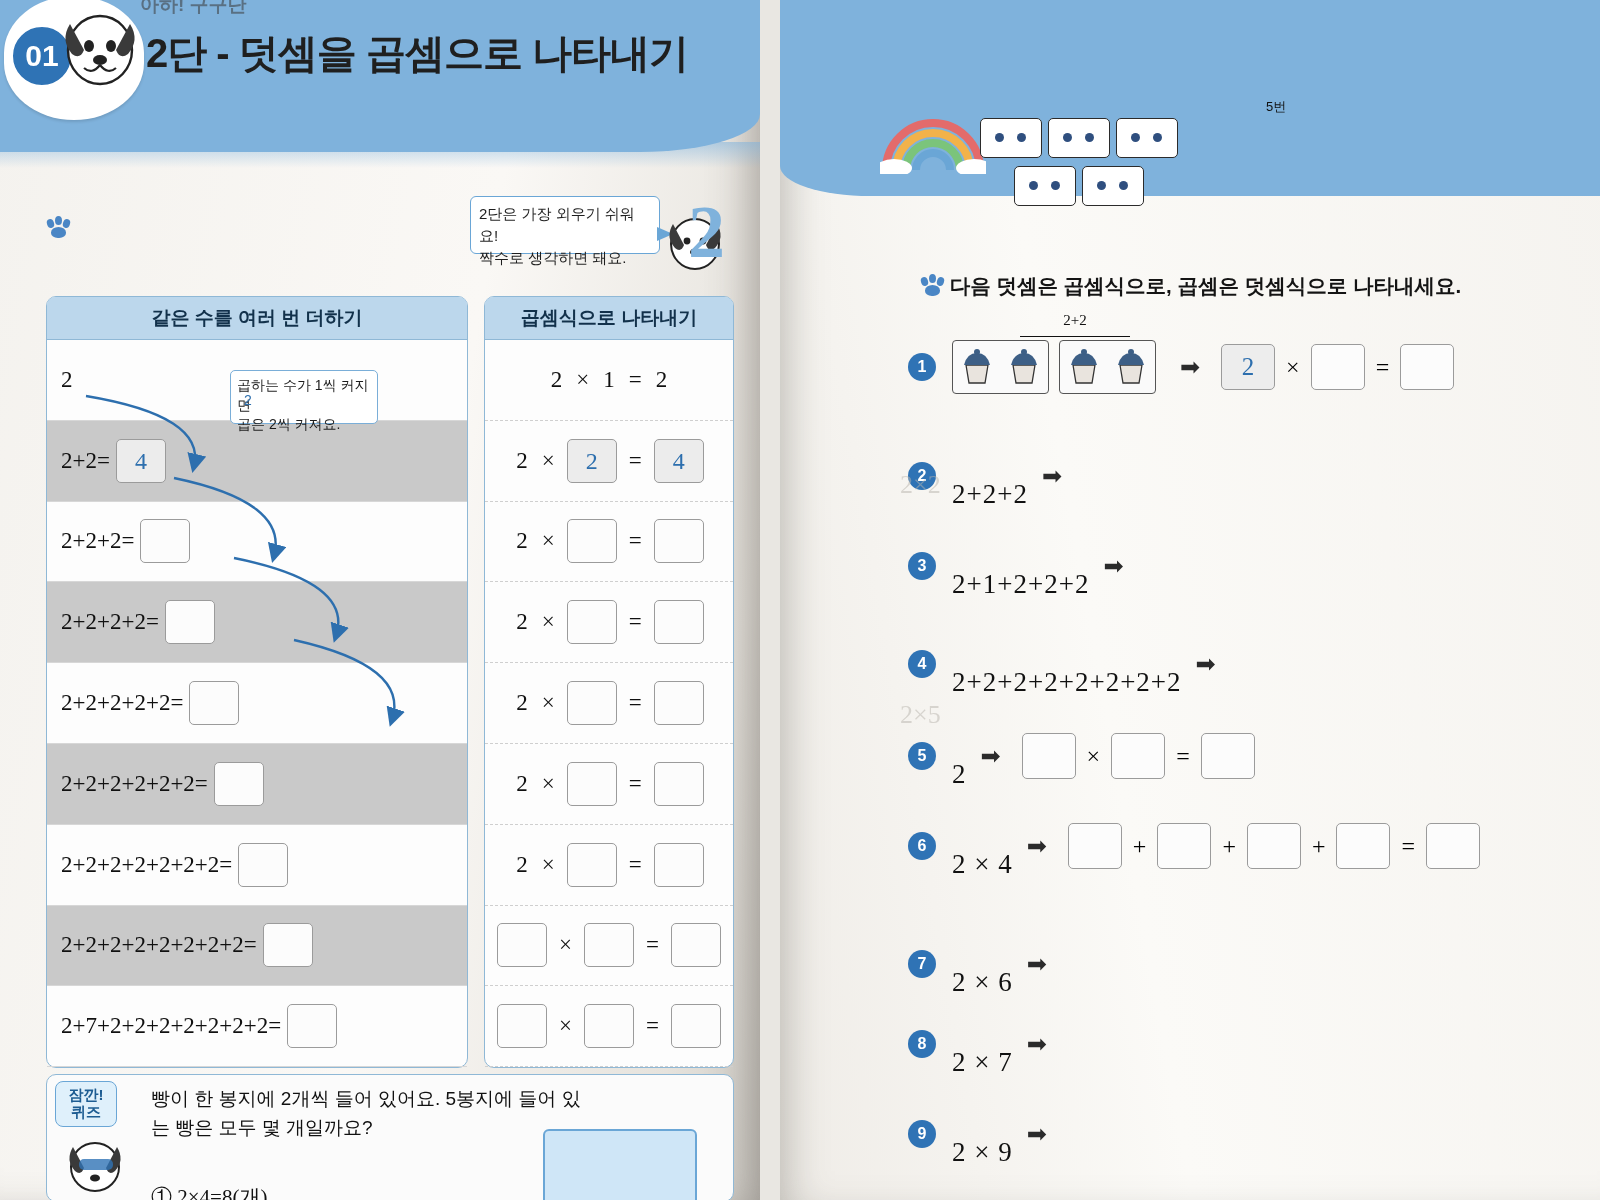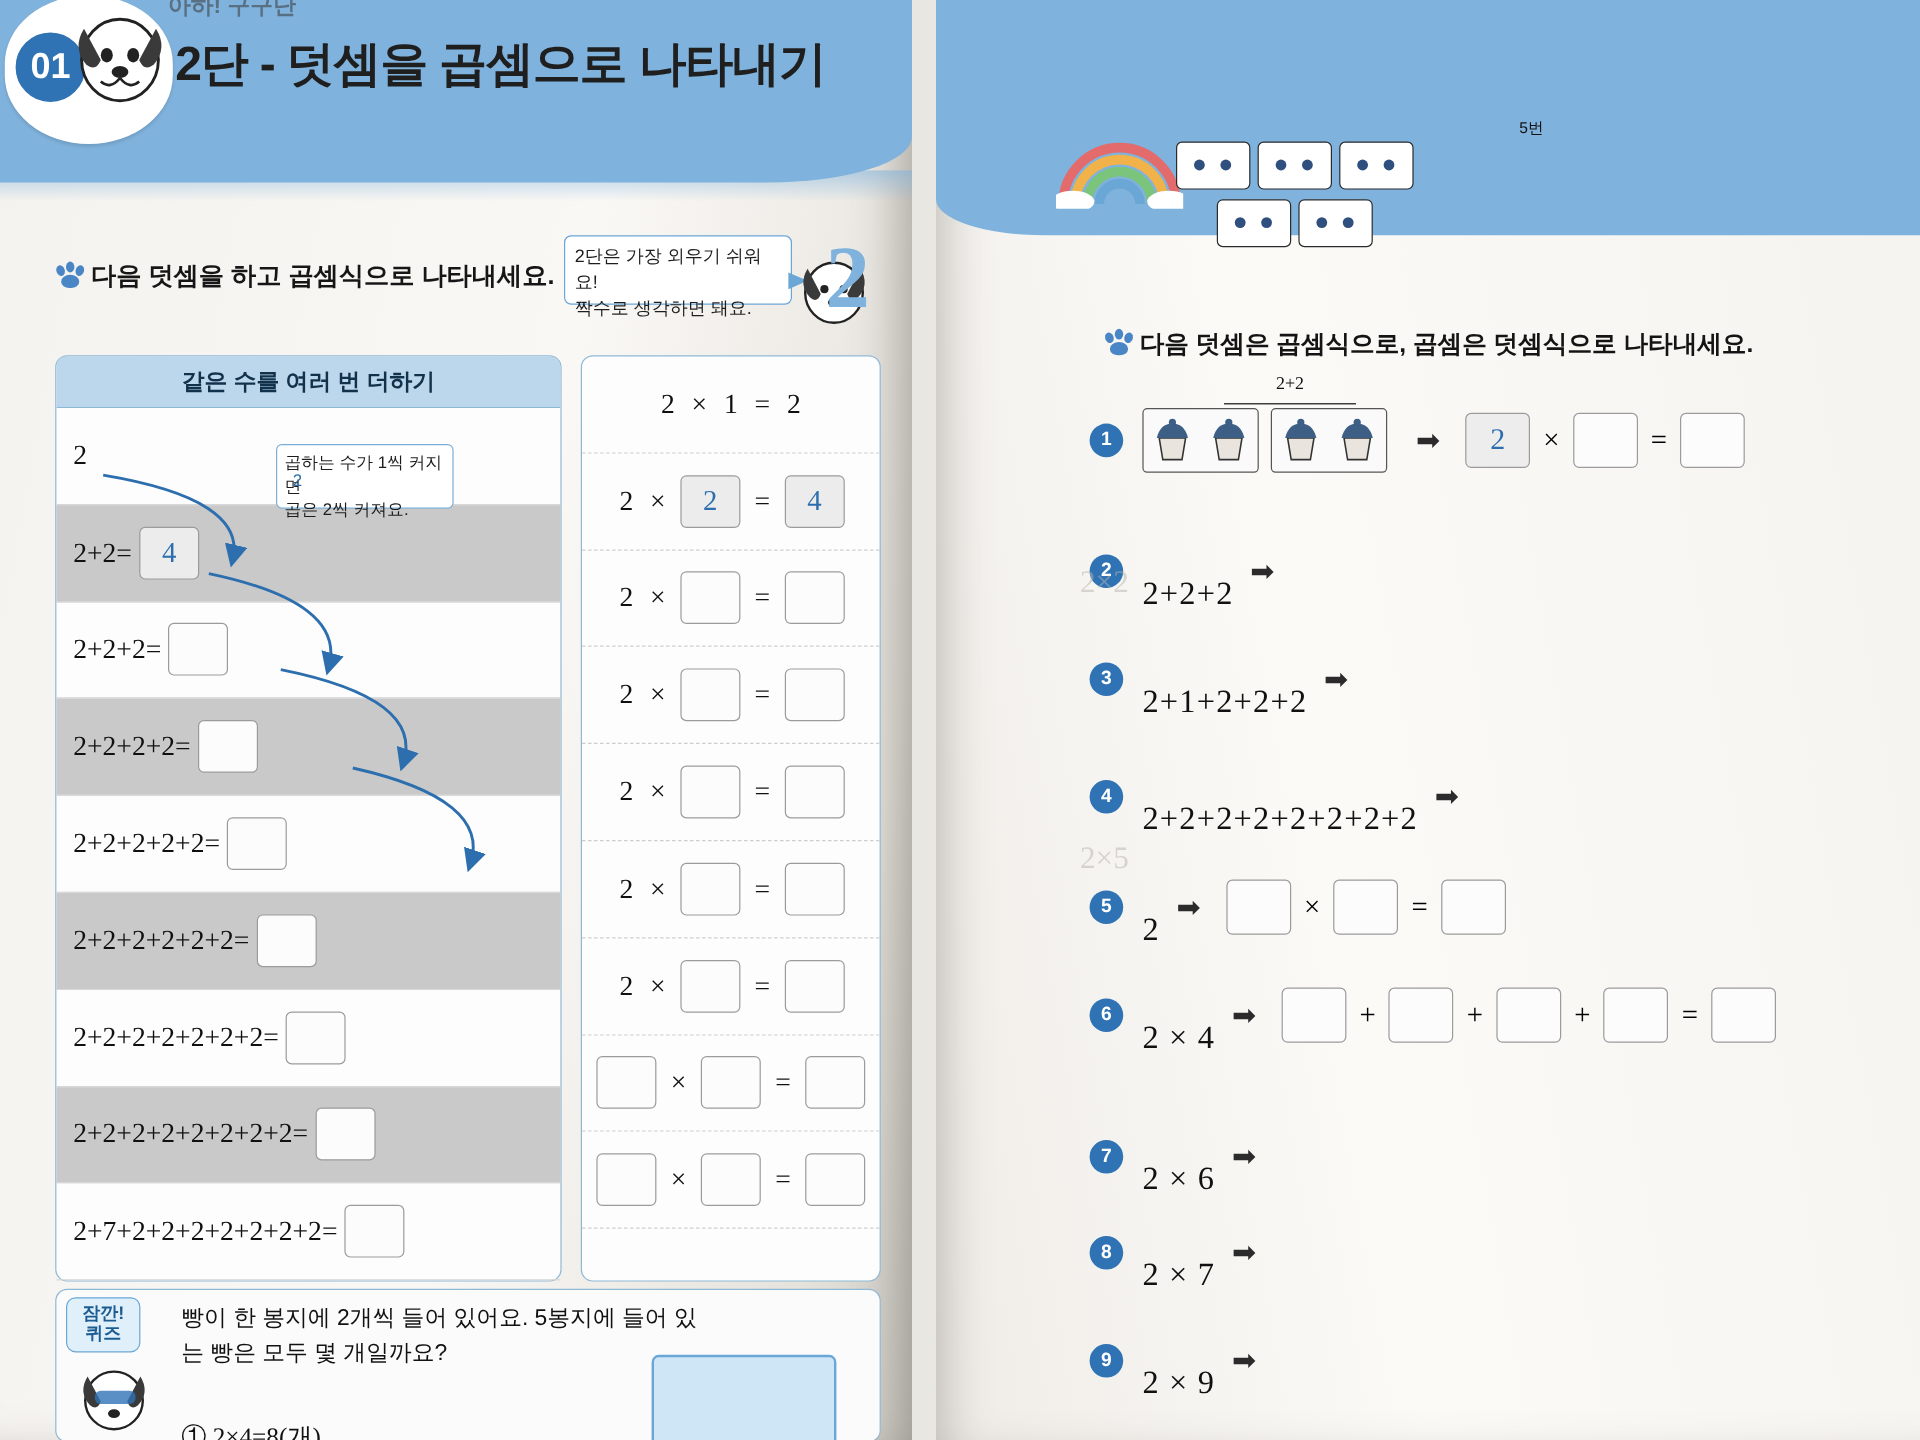--- a/index.html
+++ b/index.html
@@ -189,21 +189,20 @@
       <path d="M44 63 q-8 10 -16 3" stroke="#222" stroke-width="2.2" fill="none"></path>
       <path d="M44 63 q8 10 16 3" stroke="#222" stroke-width="2.2" fill="none"></path>
     </svg>
   </div>
 
   <div class="small-kor">아하! 구구단</div>
   <div id="left-title">2단 - 덧셈을 곱셈으로 나타내기</div>
 
   <div id="left-instruction">
     <span class="paw"><i></i><i></i><i></i><i></i></span>
-    <span>다음 덧셈을 하고 곱셈식으로 나타내세요.</span>
   </div>
 
   <div id="tip-bubble">
     <span style="white-space:pre-line">2단은 가장 외우기 쉬워요!
 짝수로 생각하면 돼요.</span>
   </div>
   <svg id="tip-dog" viewBox="0 0 70 68">
     <ellipse cx="35" cy="38" rx="24" ry="25" fill="#fff" stroke="#222" stroke-width="2"></ellipse>
     <path d="M13 18 q-8 13 2 24 q6 5 9 -3 z" fill="#3a3a3a"></path>
     <path d="M57 18 q8 13 -2 24 q-6 5 -9 -3 z" fill="#3a3a3a"></path>
@@ -266,20 +265,21 @@
     <path d="M248 344 q116 26 98 80" stroke="#2d6fae" stroke-width="2.4" fill="none" marker-end="url(#ah)"></path>
     <defs>
         <marker id="ah" markerWidth="8" markerHeight="8" refX="5" refY="4" orient="auto">
       <path d="M0 0 L8 4 L0 8 z" fill="#2d6fae"></path>
         </marker>
       </defs>
   </svg>
   <div class="plus2" style="left:244px;top:392px">2</div>
 
   <div class="tbl" id="tbl-right">
+    <div class="tbl-head">곱셈식으로 나타내기</div>
     <div id="mul-rows">
         <div class="row">
           <span style="margin: 0px 8px;">2</span>
           <span style="margin: 0px 6px;">×</span>
           <span style="margin: 0px 8px;">1</span>
           <span style="margin: 0px 6px;">=</span>
           <span style="margin: 0px 8px;">2</span>
         </div>
         <div class="row">
           <span style="margin: 0px 8px;">2</span>

